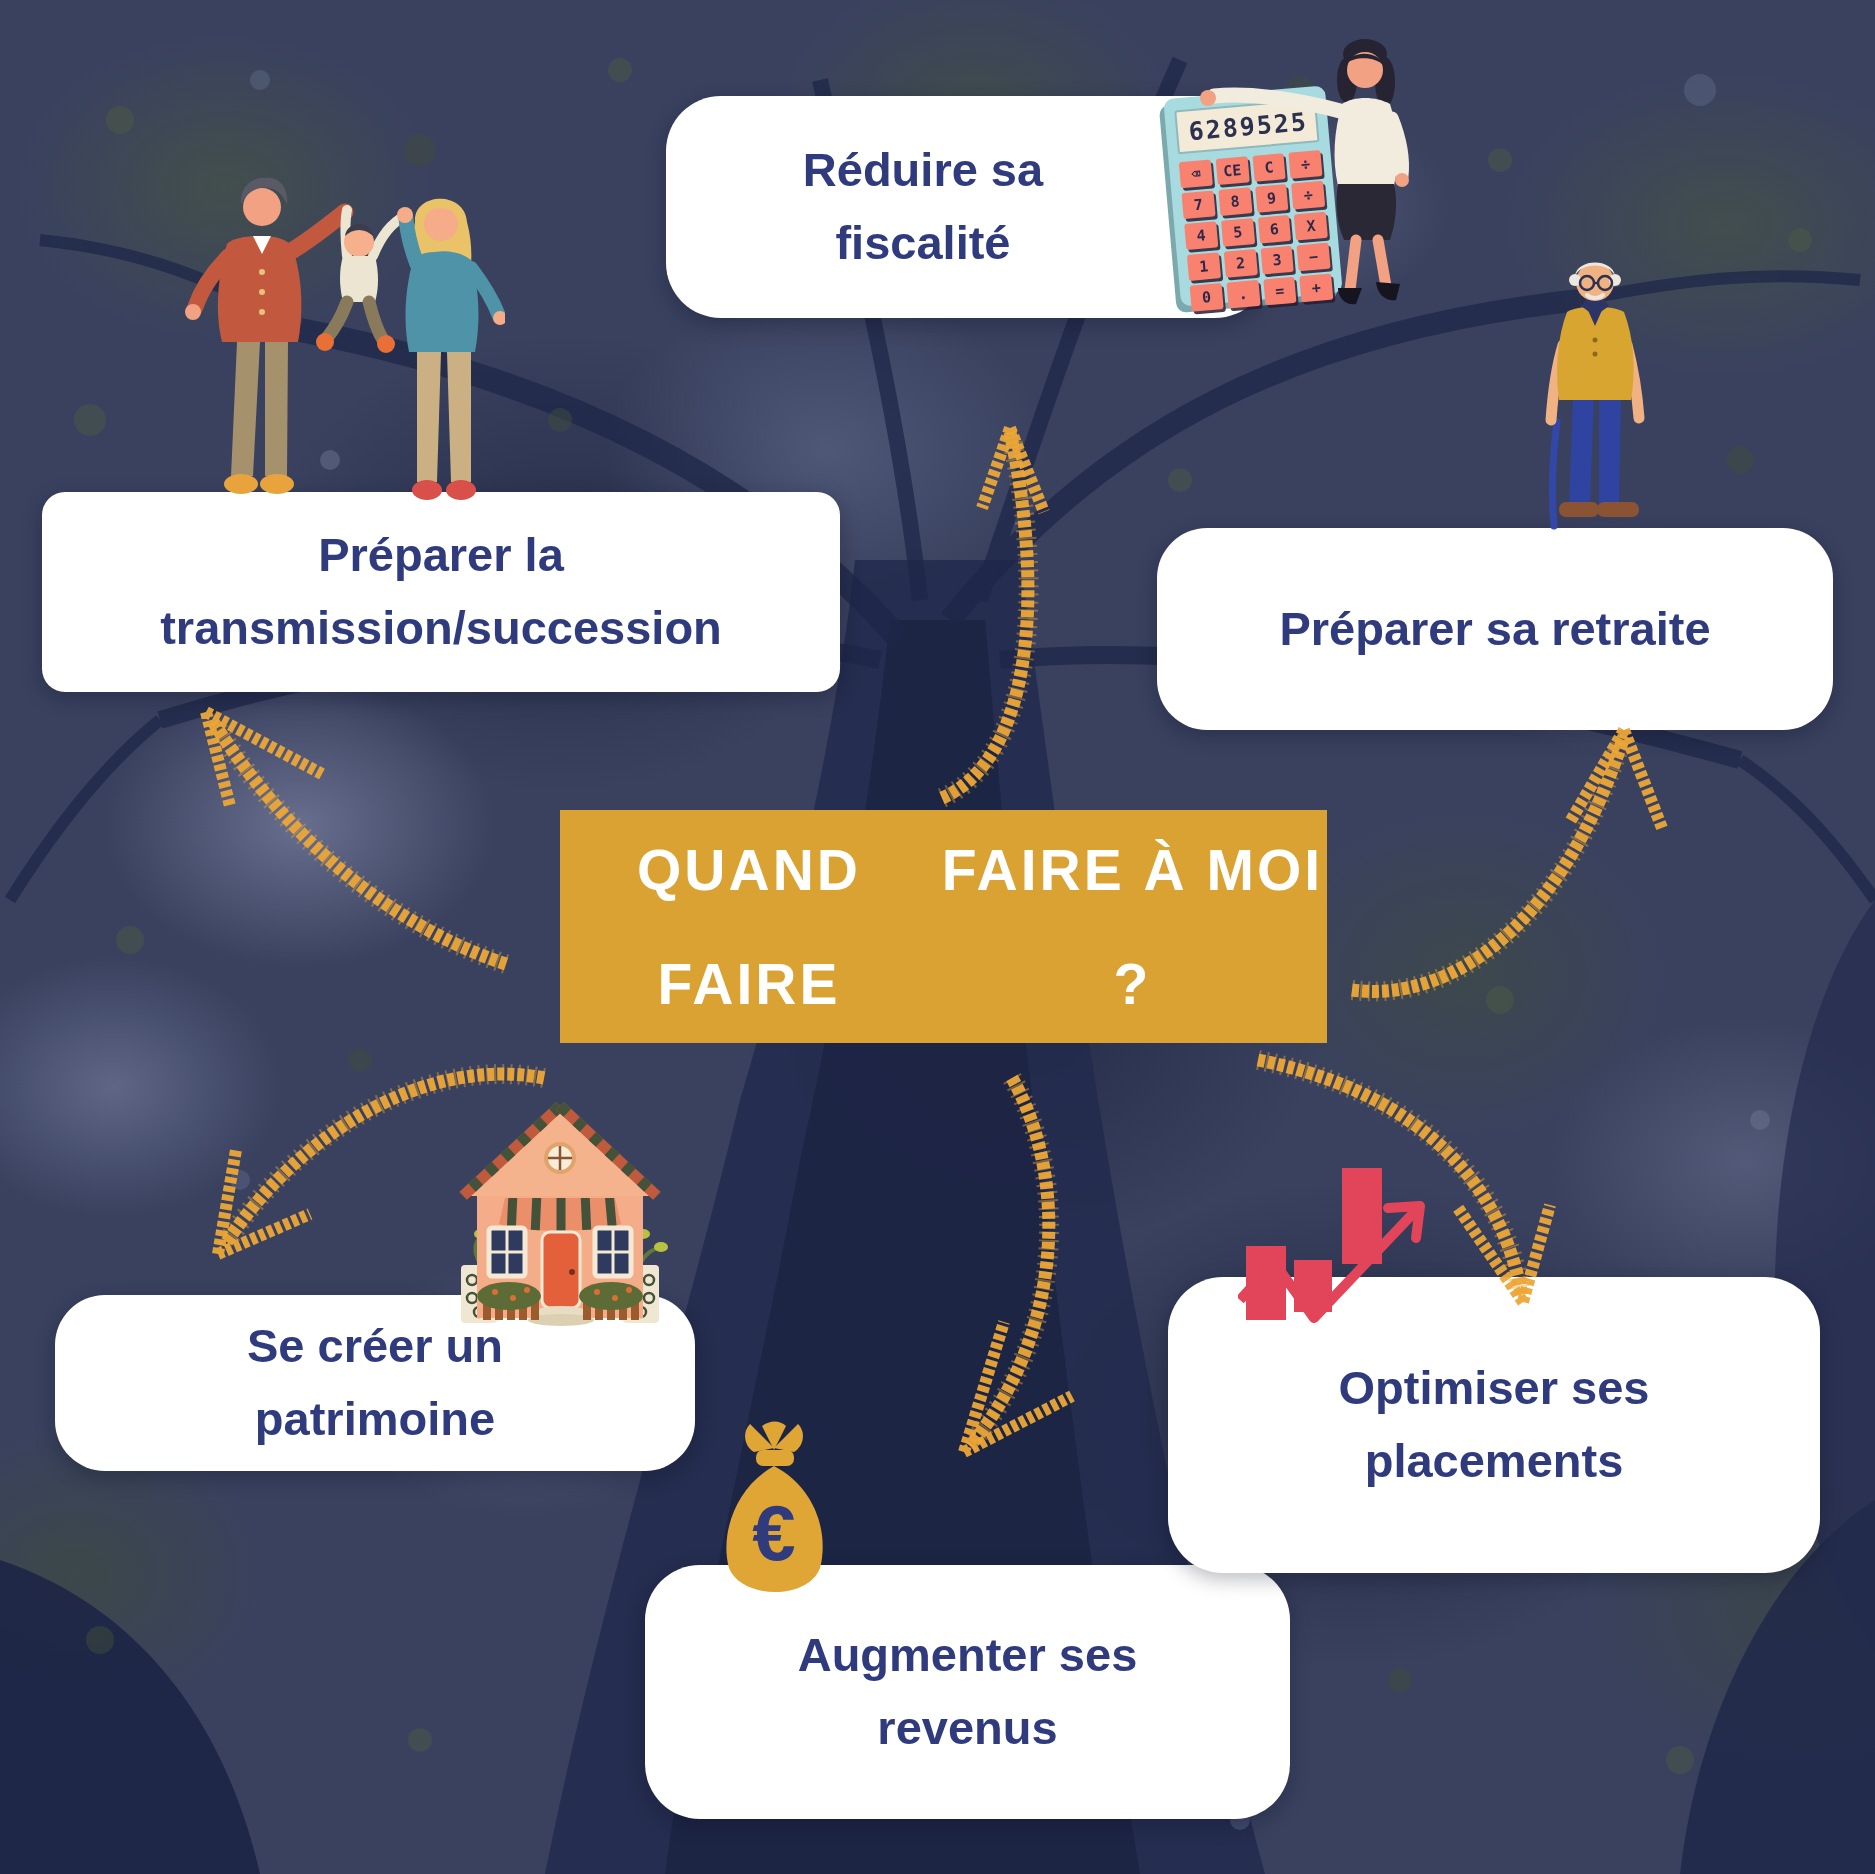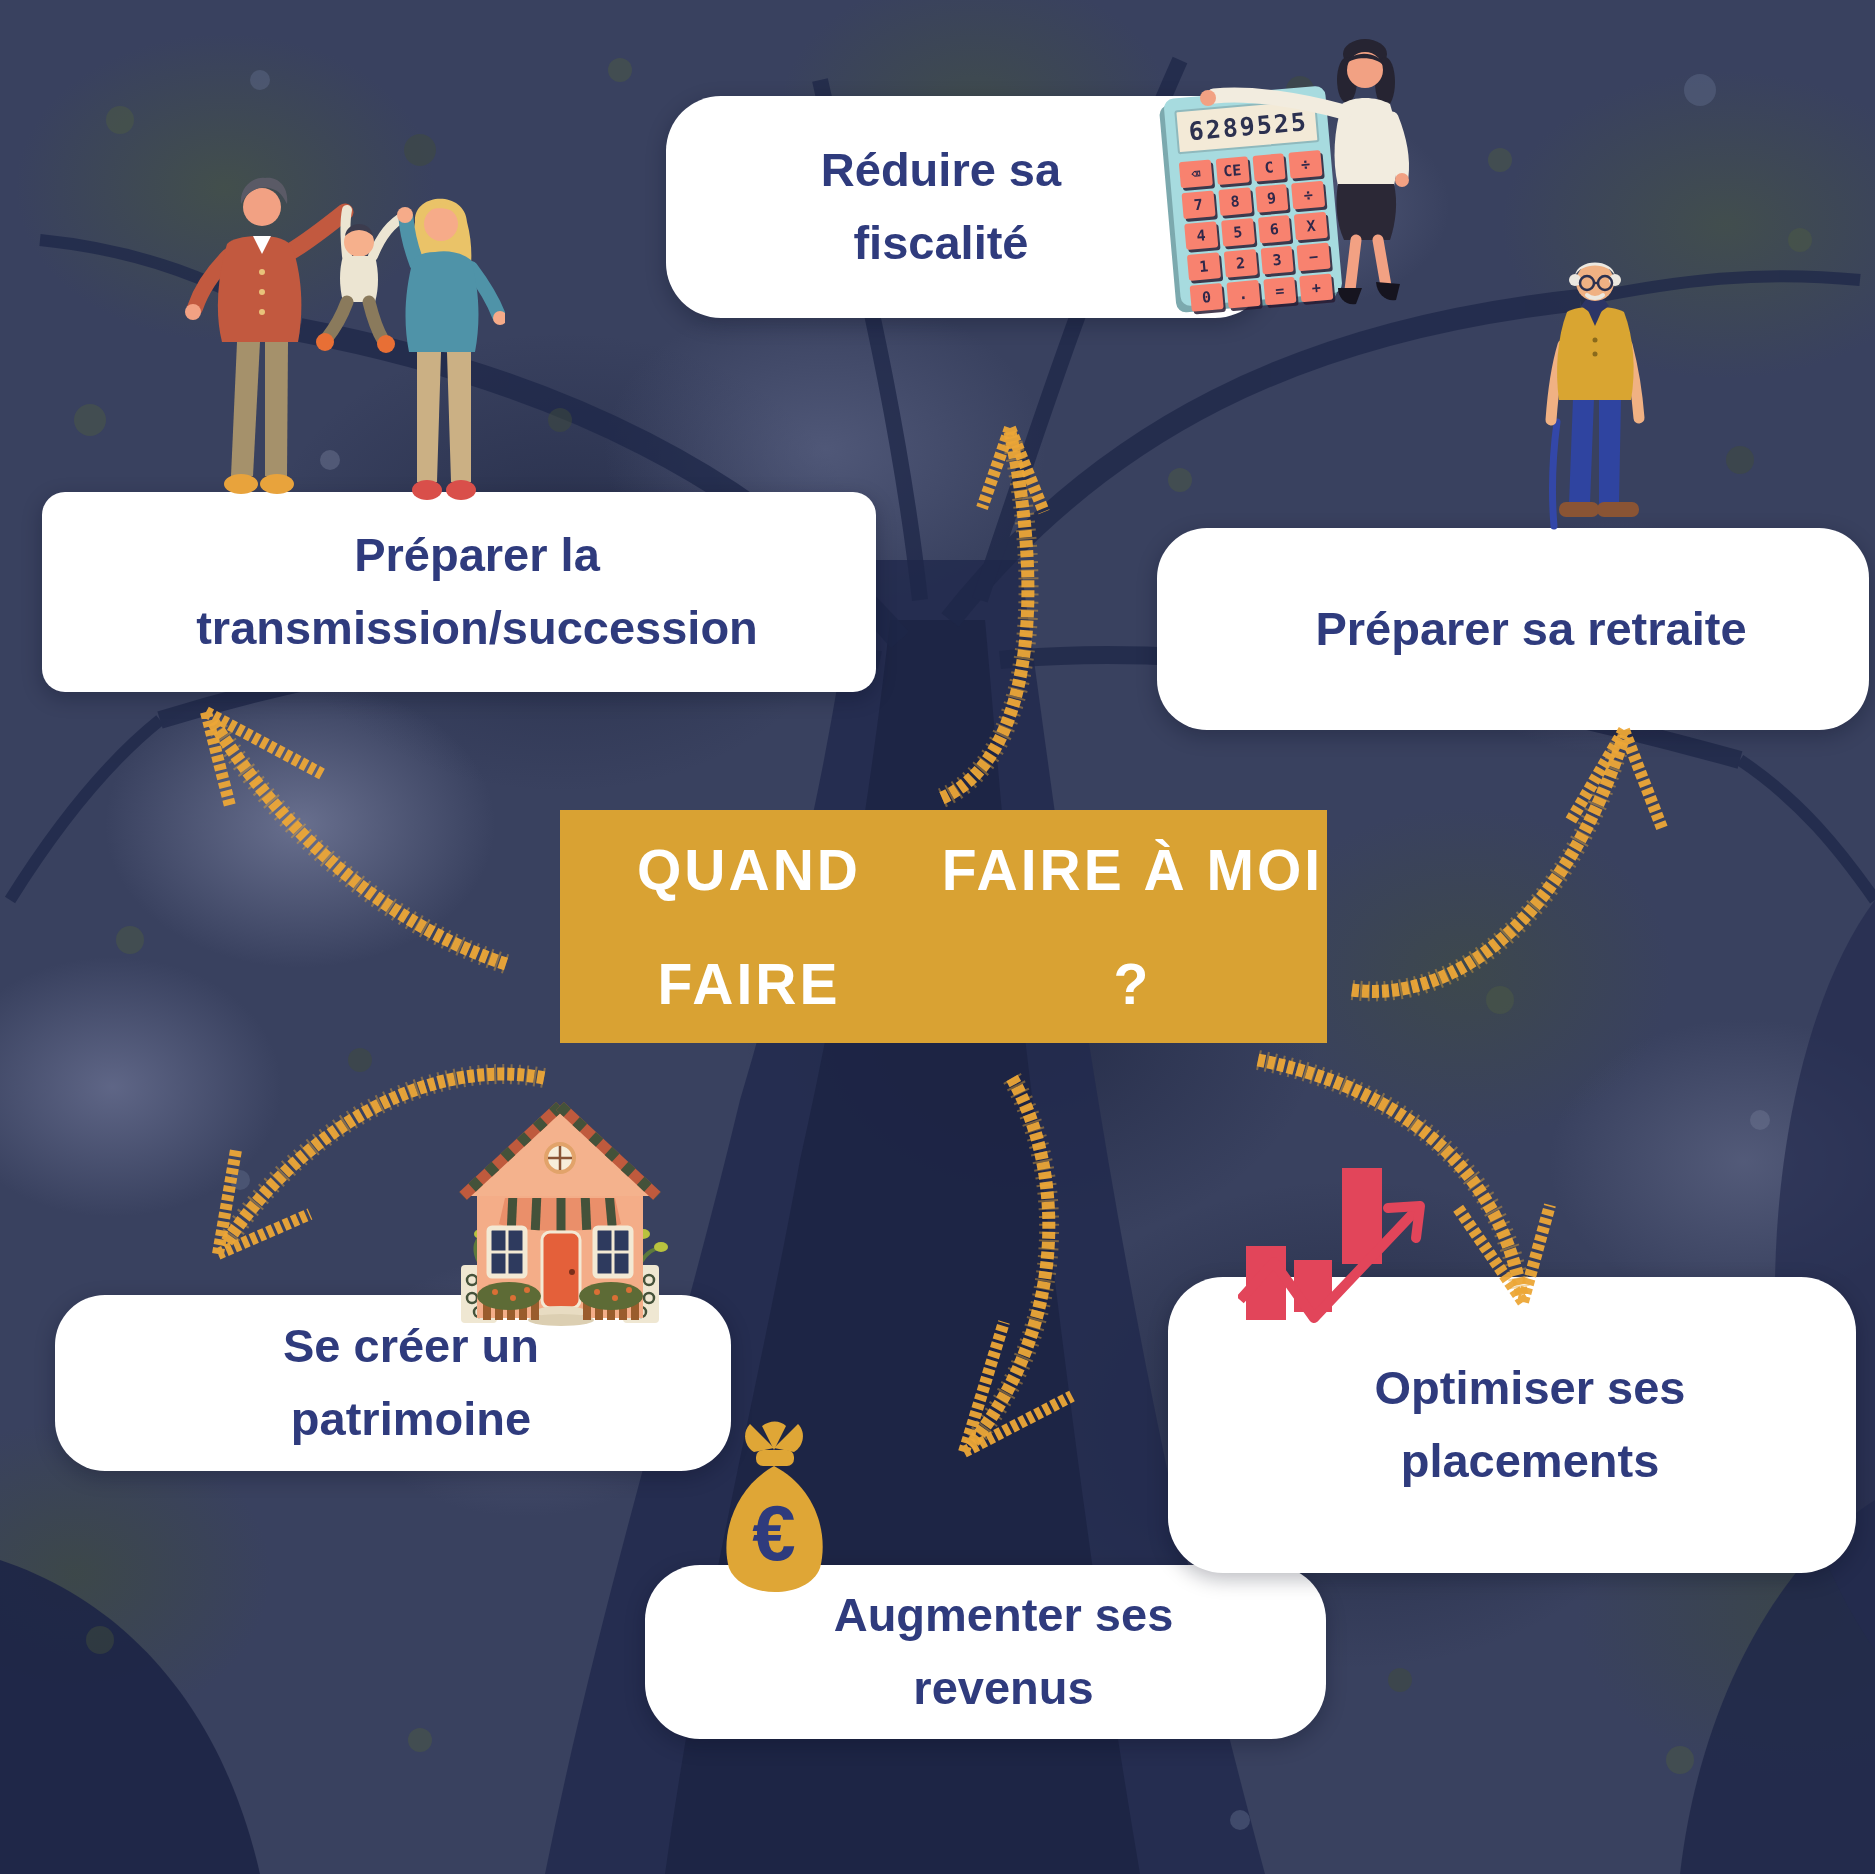--- a/index.html
+++ b/index.html
@@ -30,21 +30,21 @@
   .bg-decor{position:absolute;inset:0;z-index:1;}
   .arrows{position:absolute;inset:0;z-index:6;}
   .chalk-main{fill:none;stroke:#ECA637;stroke-width:13;stroke-dasharray:7 3;stroke-linecap:butt;opacity:.95;}
   .chalk-soft{fill:none;stroke:#E0A33A;stroke-width:20;stroke-dasharray:2 6;opacity:.45;}
   .chalk-head{fill:none;stroke:#ECA637;stroke-width:12;stroke-dasharray:6 3;stroke-linecap:butt;opacity:.95;}
 
   
   .card{position:absolute;z-index:5;background:#fff;border-radius:55px;
         display:flex;flex-direction:column;align-items:center;justify-content:center;
         color:#2F3B7D;font-weight:bold;font-size:47px;line-height:1.55;text-align:center;
-        box-shadow:0 6px 20px rgba(8,12,30,.28);padding-left:36px;}
+        box-shadow:0 6px 20px rgba(8,12,30,.28);}
   .card span{display:block;}
   .title-card{position:absolute;z-index:5;background:#D9A233;color:#fff;
         display:flex;flex-direction:row;align-items:center;justify-content:center;
         font-weight:bold;font-size:57px;letter-spacing:3px;line-height:2.0;text-align:center;}
 
   
   .illus{position:absolute;z-index:7;}
   .calc{position:absolute;z-index:7;left:1172px;top:92px;width:162px;height:208px;
         background:#A7DBDF;border-radius:10px;transform:rotate(-5deg);
         box-shadow:-5px 6px 0 rgba(110,160,165,.9);}
@@ -161,21 +161,21 @@
   <div class="title-card" style="left:560px;top:810px;width:767px;height:233px;">
     <span>QUAND FAIRE</span>
     <span>FAIRE À MOI ?</span>
   </div>
 
   <div class="card" style="left:55px;top:1295px;width:640px;height:176px;border-radius:50px;">
     <span>Se créer un</span>
     <span>patrimoine</span>
   </div>
 
-  <div class="card" style="left:645px;top:1565px;width:645px;height:174px;">
+  <div class="card" style="left:645px;top:1565px;width:645px;height:254px;">
     <span>Augmenter ses</span>
     <span>revenus</span>
   </div>
 
   <div class="card" style="left:1168px;top:1277px;width:652px;height:296px;">
     <span>Optimiser ses</span>
     <span>placements</span>
   </div>
 
   <svg class="illus" style="left:165px;top:160px;" width="340" height="360" viewBox="0 0 340 360">

